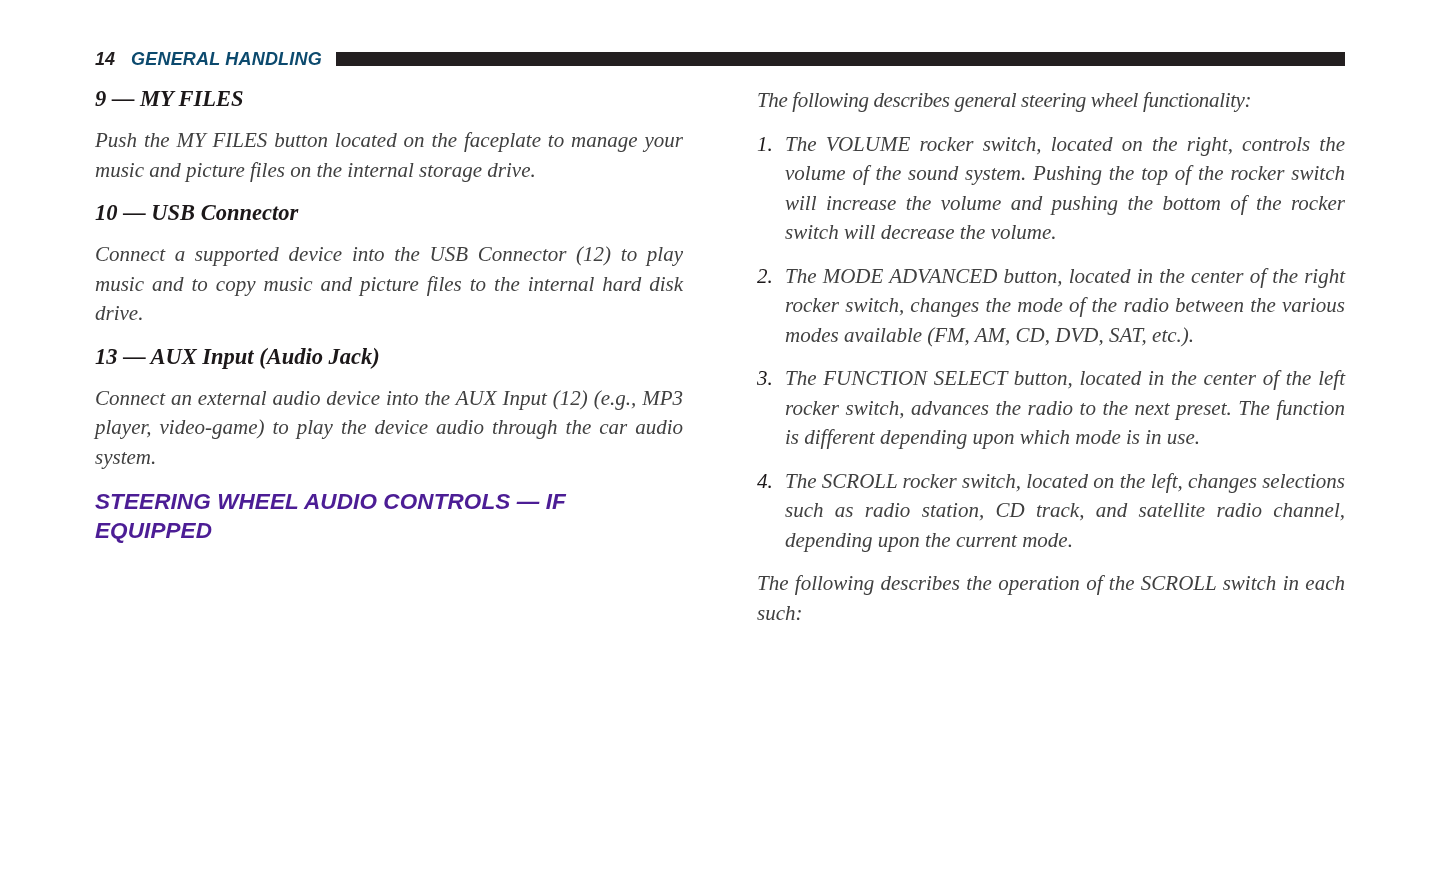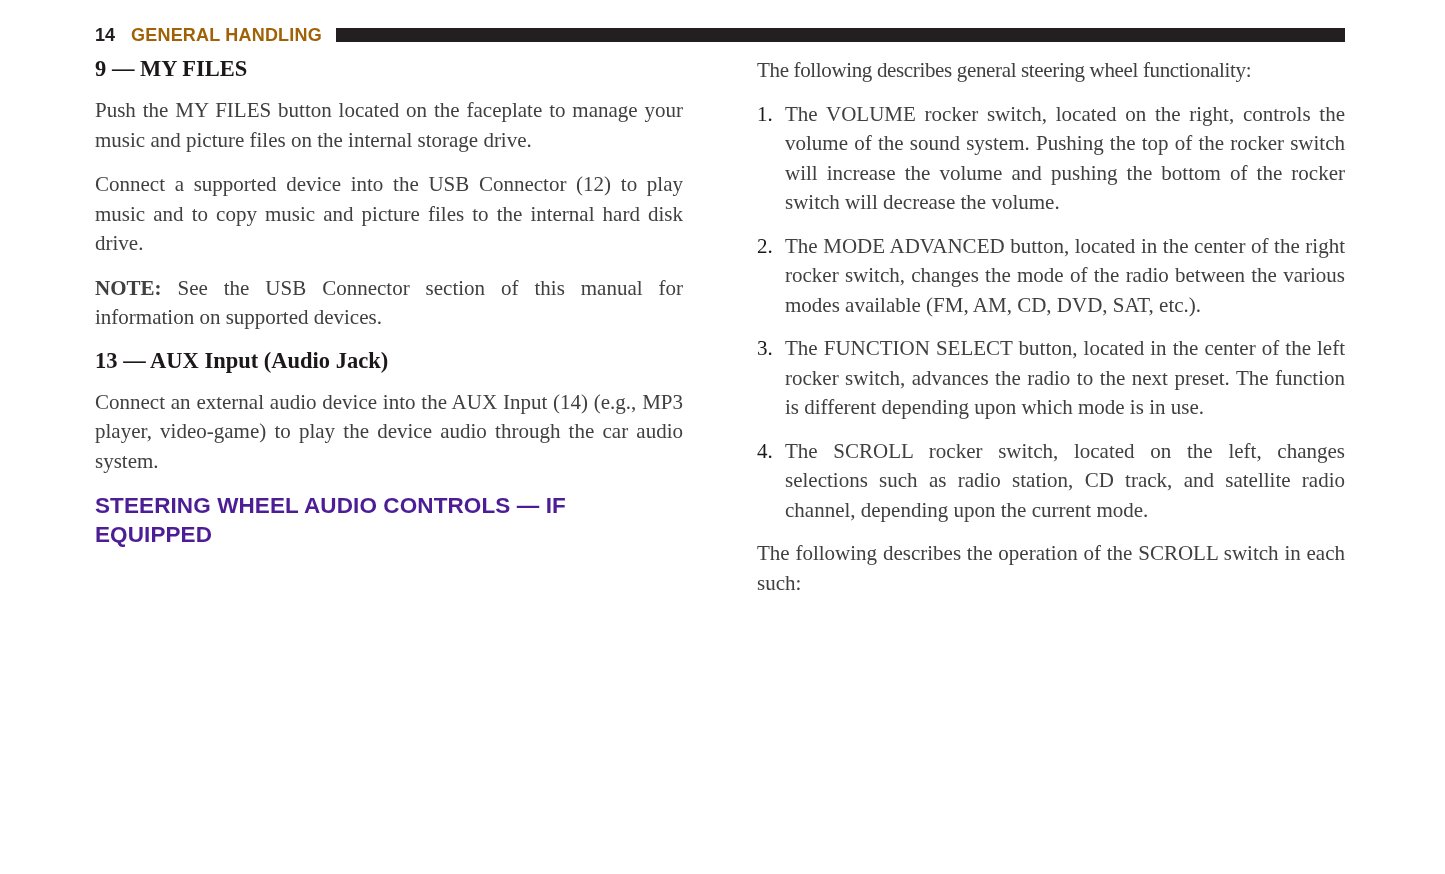--- a/index.html
+++ b/index.html
@@ -7,55 +7,56 @@
     padding: 0;
     background: #ffffff;
     width: 1445px;
     height: 874px;
     overflow: hidden;
   }
   .page {
     position: relative;
     width: 1250px;
     margin: 0 auto 0 95px;
-    padding-top: 26px;
+    padding-top: 50px;
     color: #1c1819;
+    font-style: italic;
   }
   
   .running-header {
     display: flex;
     align-items: center;
     height: 18px;
   }
   .page-number {
     font-family: "Liberation Sans", sans-serif;
     font-weight: bold;
     font-size: 18px;
     margin-right: 16px;
     color: #231f20;
   }
   .header-title {
     font-family: "Liberation Sans", sans-serif;
     font-weight: bold;
     font-size: 18px;
     letter-spacing: 0.2px;
-    color: #a16207;
+    color: #0c4a6e;
     white-space: nowrap;
   }
   .header-bar {
     flex: 1;
     height: 14px;
     background: #231f20;
     margin-left: 14px;
   }
   
   .columns {
     display: flex;
     gap: 74px;
-    margin-top: 12px;
+    margin-top: 18px;
   }
   .col {
     flex: 1;
     min-width: 0;
   }
   
   .body-text, .note, .intro, .outro, .item-text {
     font-family: "Liberation Serif", "DejaVu Serif", serif;
     font-size: 21px;
     line-height: 29.5px;
@@ -118,25 +119,25 @@
     <span class="header-bar"></span>
   </div>
 
   <div class="columns">
 
     <div class="col">
 
       <h3 class="serif-heading">9 — MY FILES</h3>
       <p class="body-text">Push the MY FILES button located on the faceplate to manage your music and picture files on the internal storage drive.</p>
 
+      <h3 class="serif-heading">10 — USB Connector</h3>
       <p class="body-text">Connect a supported device into the USB Connector (12) to play music and to copy music and picture files to the internal hard disk drive.</p>
-      <p class="note"><b class="note-label">NOTE:</b> <span>See the USB Connector section of this manual for information on supported devices.</span></p>
 
       <h3 class="serif-heading">13 — AUX Input (Audio Jack)</h3>
-      <p class="body-text">Connect an external audio device into the AUX Input (14) (e.g., MP3 player, video-game) to play the device audio through the car audio system.</p>
+      <p class="body-text">Connect an external audio device into the AUX Input (12) (e.g., MP3 player, video-game) to play the device audio through the car audio system.</p>
 
       <h2 class="sans-heading">STEERING WHEEL AUDIO CONTROLS — IF EQUIPPED</h2>
 
     </div>
 
     <div class="col">
 
       <p class="intro">The following describes general steering wheel functionality:</p>
 
       <div class="list-item">

